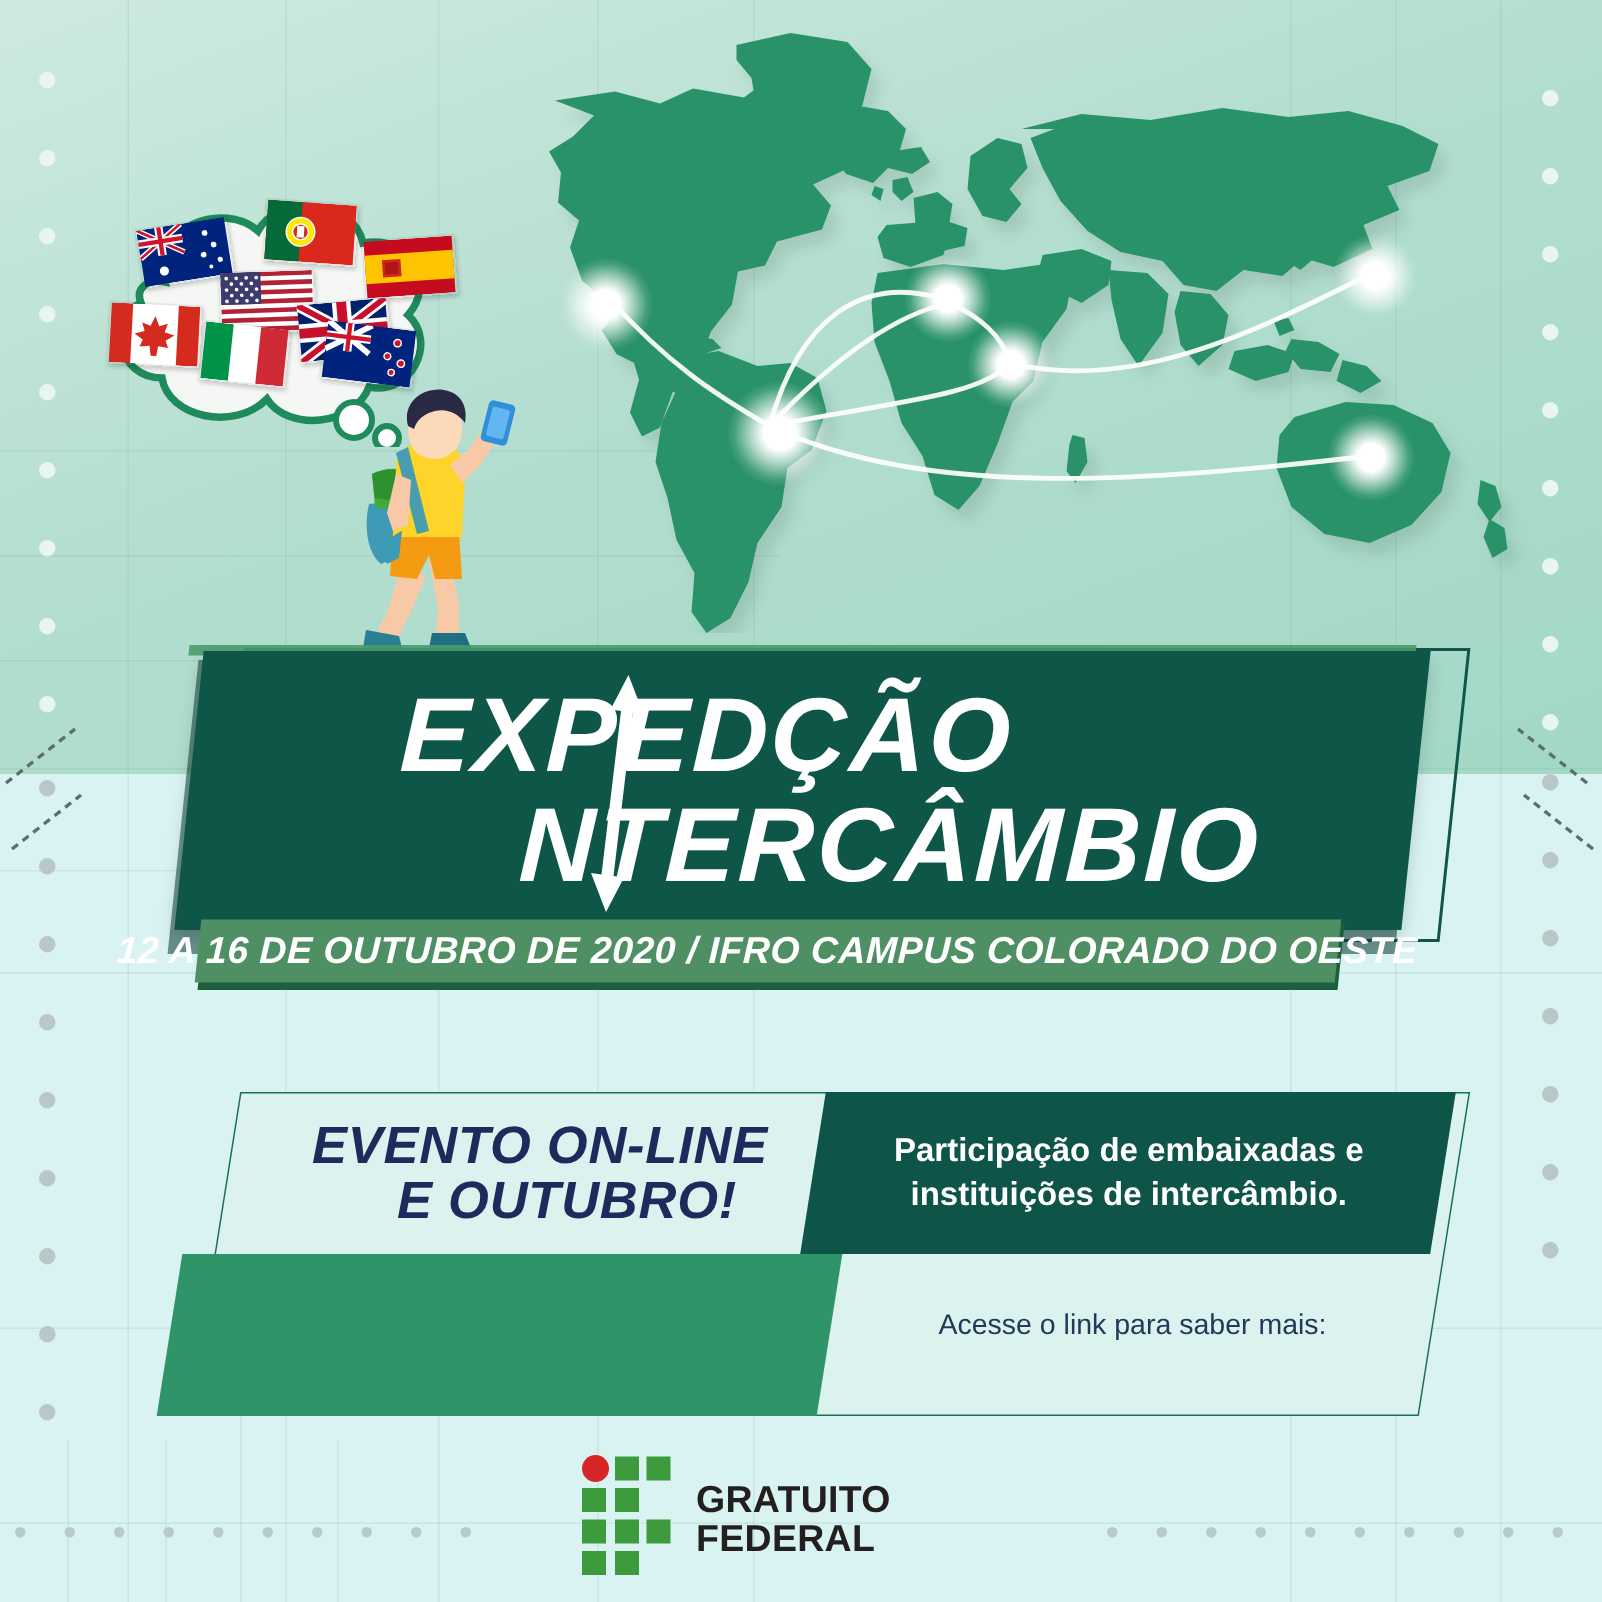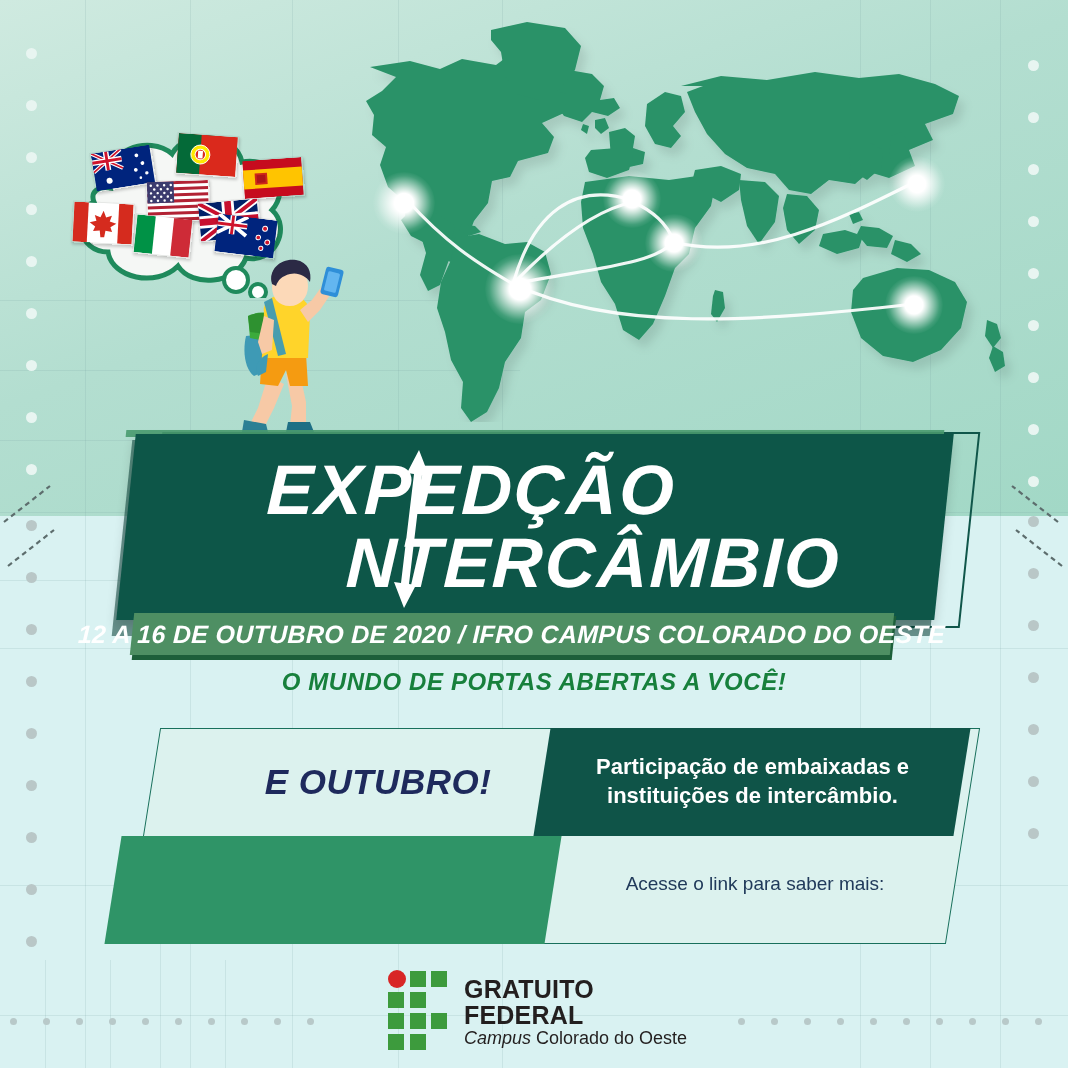--- a/index.html
+++ b/index.html
@@ -543,28 +543,28 @@
         <path d="M30,6 L40,32 L33,31 L20,140 L27,141 L15,164 L5,138 L12,139 L25,30 L18,29 Z"></path>
       </g>
     </svg>
   </div>
 
   <div class="datebar-edge"></div>
   <div class="datebar">
     <span>12 A 16 DE OUTUBRO DE 2020 / IFRO CAMPUS COLORADO DO OESTE</span>
   </div>
 
-  <div class="tagline">O MUNDO DE PORTAS ABERTAS A VOCÊ!</div>
 
   <div class="panel">
     <div class="p-bg-light"></div>
     <div class="p-dark"></div>
     <div class="p-green"></div>
 
     <div class="cell c-online">
+      <div class="l">EVENTO ON-LINE</div>
       <div class="l l2">E OUTUBRO!</div>
     </div>
 
     <div class="cell c-emb">
       <div class="l">Participação de embaixadas e</div>
       <div class="l">instituições de intercâmbio.</div>
     </div>
 
 
     <div class="cell c-link">
@@ -580,17 +580,16 @@
       <i style="left:0px;top:22px;"></i>
       <i style="left:22px;top:22px;"></i>
       <i style="left:0px;top:43px;"></i>
       <i style="left:22px;top:43px;"></i>
       <i style="left:43px;top:43px;"></i>
       <i style="left:0px;top:64px;"></i>
       <i style="left:22px;top:64px;"></i>
     </div>
     <div class="logo-txt">
       <div class="t1">GRATUITO FEDERAL</div>
-      <div class="t3"><em>Campus</em><span> Colorado do Oeste</span></div>
     </div>
   </div>
 
 </div>
 
 </body></html>

